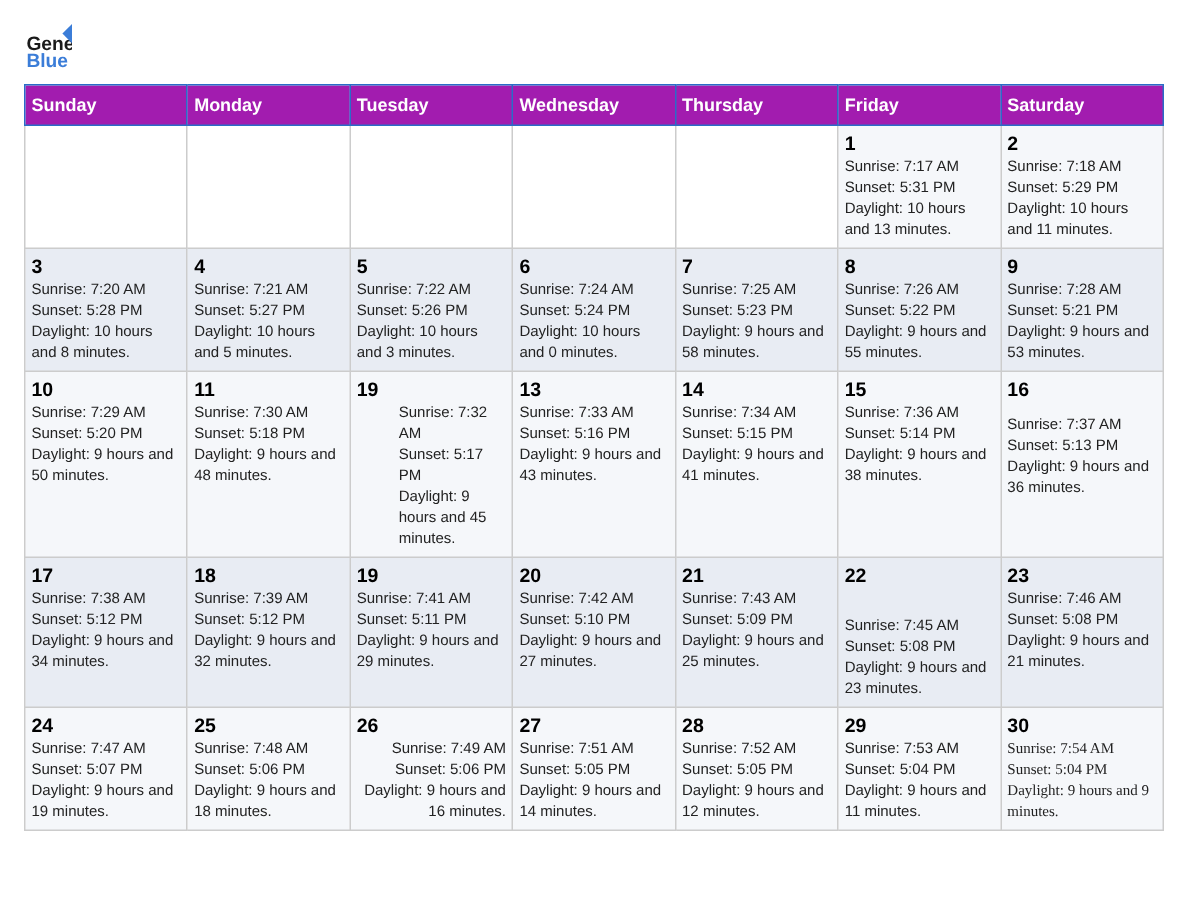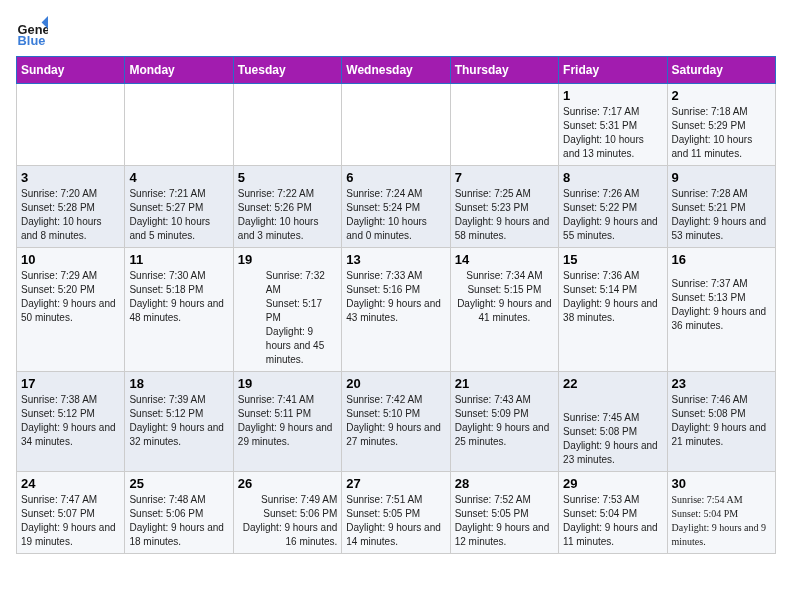--- a/index.html
+++ b/index.html
@@ -186,21 +186,21 @@
 Daylight: 9 hours and 45 minutes.</div>
         </td>
         <td>
           <span class="day-num">13</span>
           <div class="day-info" style="white-space: pre-line;">Sunrise: 7:33 AM
 Sunset: 5:16 PM
 Daylight: 9 hours and 43 minutes.</div>
         </td>
         <td>
           <span class="day-num">14</span>
-          <div class="day-info" style="white-space: pre-line; text-align: center;">Sunrise: 7:34 AM
+          <div class="day-info" style="white-space: pre-line;">Sunrise: 7:34 AM
 Sunset: 5:15 PM
 Daylight: 9 hours and 41 minutes.</div>
         </td>
         <td>
           <span class="day-num">15</span>
           <div class="day-info" style="white-space: pre-line;">Sunrise: 7:36 AM
 Sunset: 5:14 PM
 Daylight: 9 hours and 38 minutes.</div>
         </td>
         <td>

